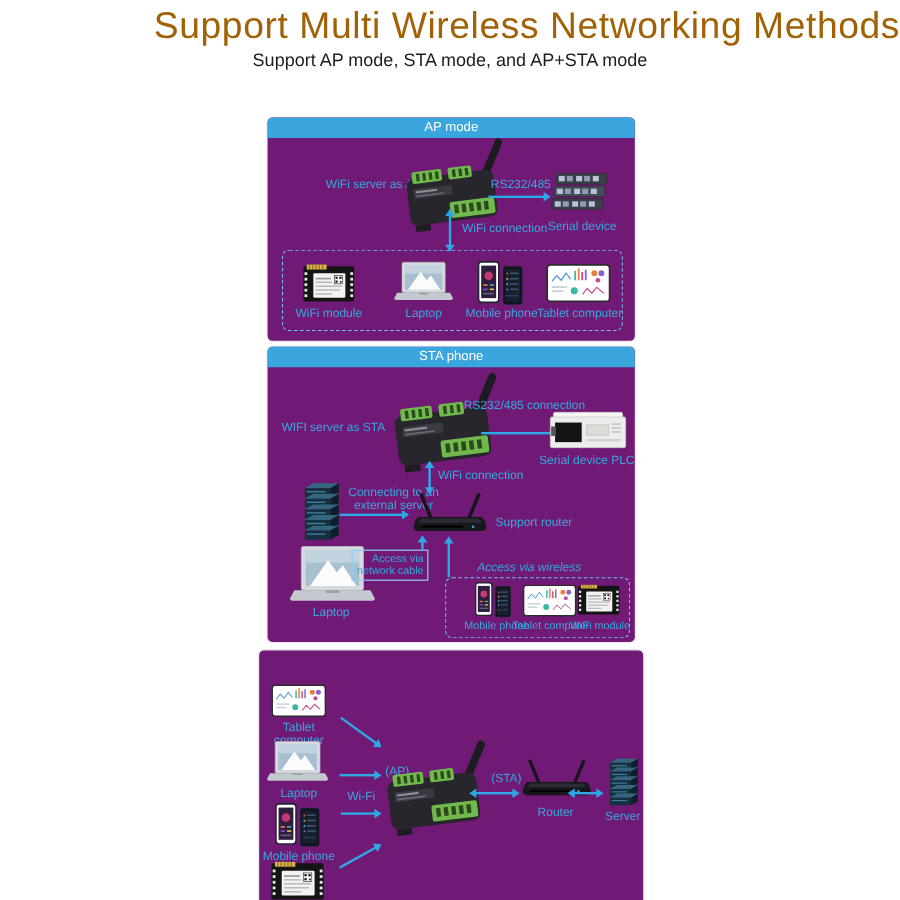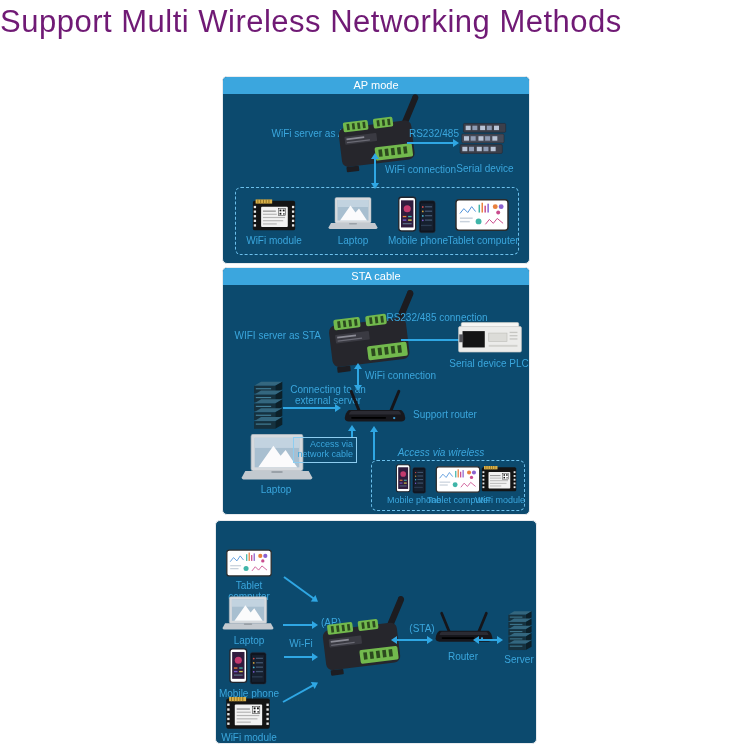--- a/index.html
+++ b/index.html
@@ -1,22 +1,22 @@
 <!DOCTYPE html>
 <html><head>
 <meta charset="utf-8">
 <style>
   html,body{margin:0;padding:0;background:#fff;}
   .page{position:relative;width:750px;height:750px;background:#ffffff;overflow:hidden;
         font-family:"Liberation Sans", sans-serif;}
-  .title{position:absolute;top:4px;left:0;width:750px;text-align:left;
-         font-size:31px;color:#701a75;letter-spacing:0.5px;}
+  .title{position:absolute;top:4px;left:0;width:750px;text-align:right;
+         font-size:31px;color:#a16207;letter-spacing:0.5px;}
   .subtitle{position:absolute;top:42px;left:0;width:750px;text-align:center;
          font-size:15px;color:#1c1c1c;}
-  .panel{position:absolute;background:#0c4a6e;border:1px solid #e9ebee;border-radius:5px;}
+  .panel{position:absolute;background:#701a75;border:1px solid #e9ebee;border-radius:5px;margin-top:21px;}
   .panel-header{position:absolute;top:0;left:0;right:0;height:17px;line-height:17px;
          background:#3BA6DE;color:#fff;font-size:11px;text-align:center;
          border-radius:4px 4px 0 0;}
   #panel-ap{left:222px;top:76px;width:306px;height:186px;}
   #panel-sta{left:222px;top:267px;width:306px;height:246px;}
   #panel-apsta{left:215px;top:520px;width:320px;height:222px;}
   .lbl{position:absolute;color:#3AA6DD;font-size:10px;line-height:11px;text-align:center;}
   .lbl.left{text-align:left;}
   .lbl.right{text-align:right;}
   .lbl.sm{font-size:9px;line-height:10px;text-align:right;}
@@ -207,20 +207,21 @@
       <rect x="80" y="28" width="12" height="2" fill="#c6c6c2"></rect>
       <rect x="3" y="22" width="6" height="12" fill="#55555a"></rect>
       <rect x="48" y="38" width="44" height="3" fill="#d2d2ce"></rect>
     </symbol>
   </defs>
 </svg>
 
 <div class="page">
 
   <div class="title">Support Multi Wireless Networking Methods</div>
+  <div class="subtitle">Support AP mode, STA mode, and AP+STA mode</div>
 
   <div class="panel" id="panel-ap">
     <div class="panel-header">AP mode</div>
 
     <div class="lbl right" style="left:36px;top:51px;width:92px;">WiFi server as AP</div>
     <div class="icon" style="left:112px;top:14px;width:98px;height:86px;">
         <svg>
           <use href="#sym-wifi-server"></use>
         </svg>
       </div>
@@ -259,21 +260,21 @@
     <div class="lbl" style="left:162px;top:158px;width:66px;">Mobile phone</div>
     <div class="icon" style="left:232px;top:121px;width:54px;height:34px;">
         <svg>
           <use href="#sym-tablet"></use>
         </svg>
       </div>
     <div class="lbl" style="left:222px;top:158px;width:76px;">Tablet computer</div>
   </div>
 
   <div class="panel" id="panel-sta">
-    <div class="panel-header">STA cable</div>
+    <div class="panel-header">STA phone</div>
 
     <div class="lbl right" style="left:8px;top:62px;width:90px;">WIFI server as STA</div>
     <div class="icon" style="left:102px;top:18px;width:104px;height:92px;">
         <svg>
           <use href="#sym-wifi-server"></use>
         </svg>
       </div>
 
     <div class="lbl" style="left:162px;top:44px;width:104px;">RS232/485 connection</div>
     <div class="arr-h end-r" style="left:178px;top:71px;width:72px;"></div>

